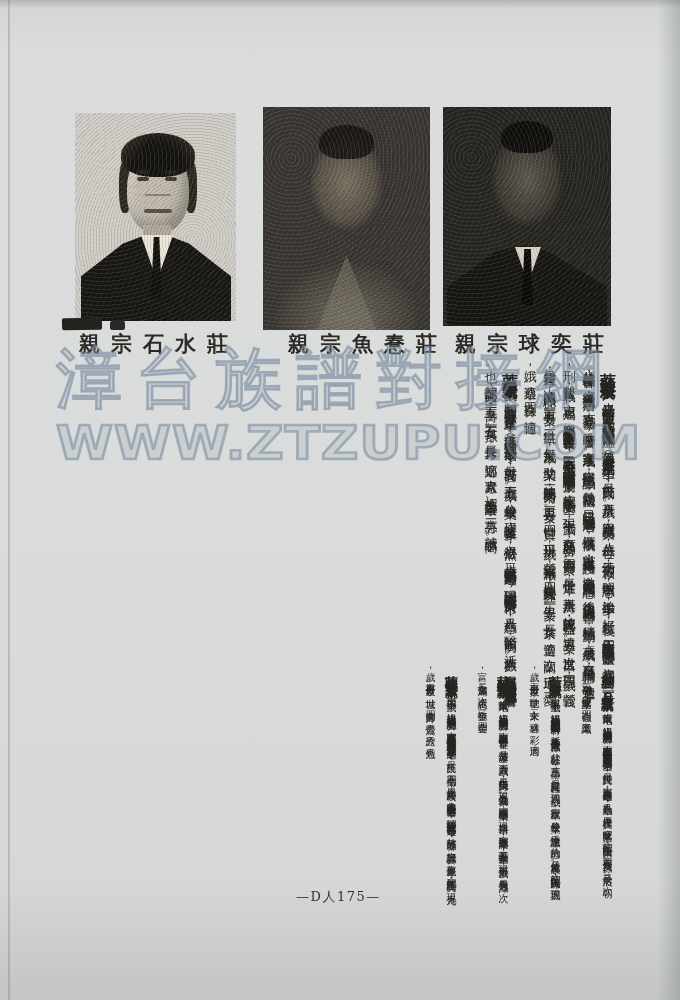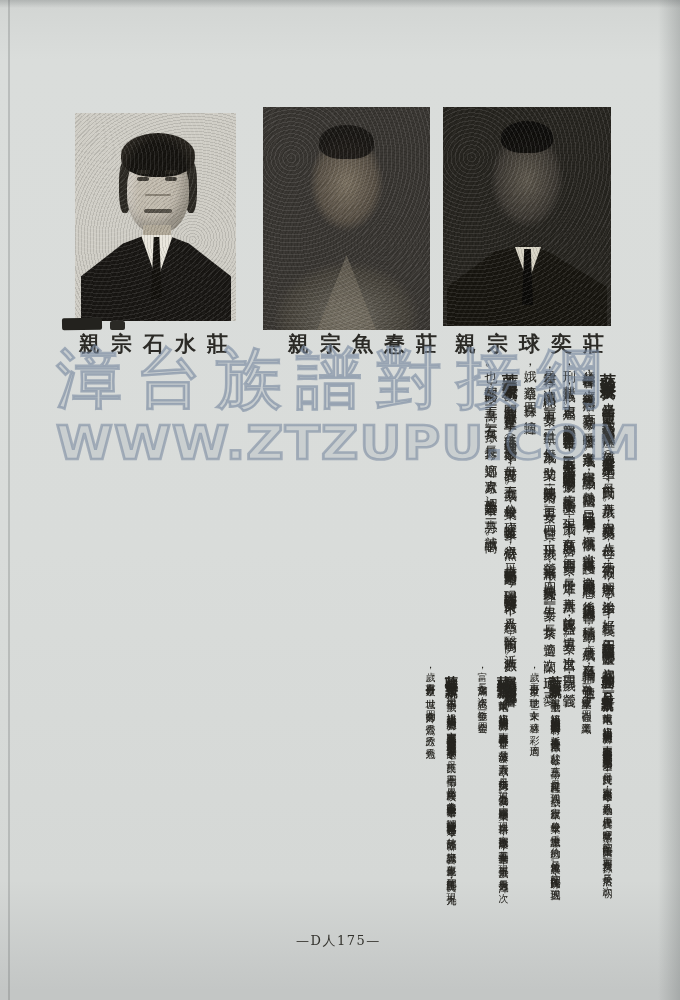--- a/index.html
+++ b/index.html
@@ -82,21 +82,21 @@
   .band-lower .bio{margin-left:10px;}
   .band-lower .bio:last-child{margin-left:0;}
   .bio-name{font-weight:bold;letter-spacing:2.5px;padding-block-end:8px;}
   .band-upper .bio-name{font-size:16px;}
   .band-lower .bio-name{font-size:13px;padding-block-end:6px;}
   .bio-text{font-weight:normal;}
 
   
   .footer{
     position:absolute;left:296px;top:888px;
-    font-size:13px;letter-spacing:1.5px;color:#33322d;white-space:nowrap;margin-top:44px;
+    font-size:13px;letter-spacing:1.5px;color:#33322d;white-space:nowrap;
   }
 
   
   .watermark{position:absolute;left:56px;top:340px;width:570px;pointer-events:none;z-index:50;}
   .wm1{
     font-family:"DejaVu Sans","Liberation Sans",sans-serif;
     font-size:66px;line-height:78px;letter-spacing:14px;white-space:nowrap;
     color:rgba(133,148,168,0.20);
     -webkit-text-stroke:2.5px rgba(116,133,156,0.58);
   }

